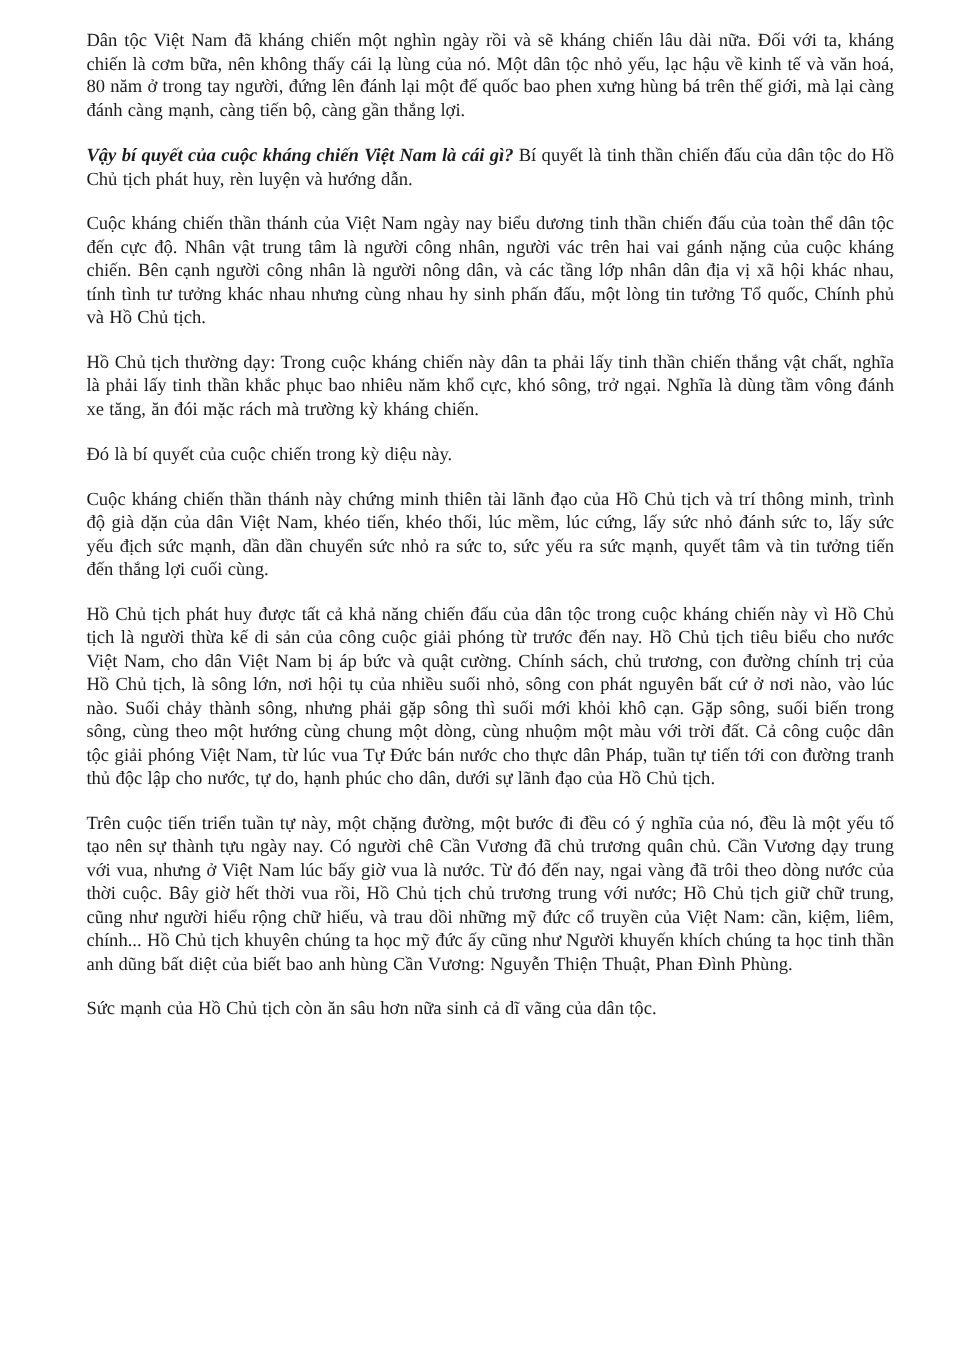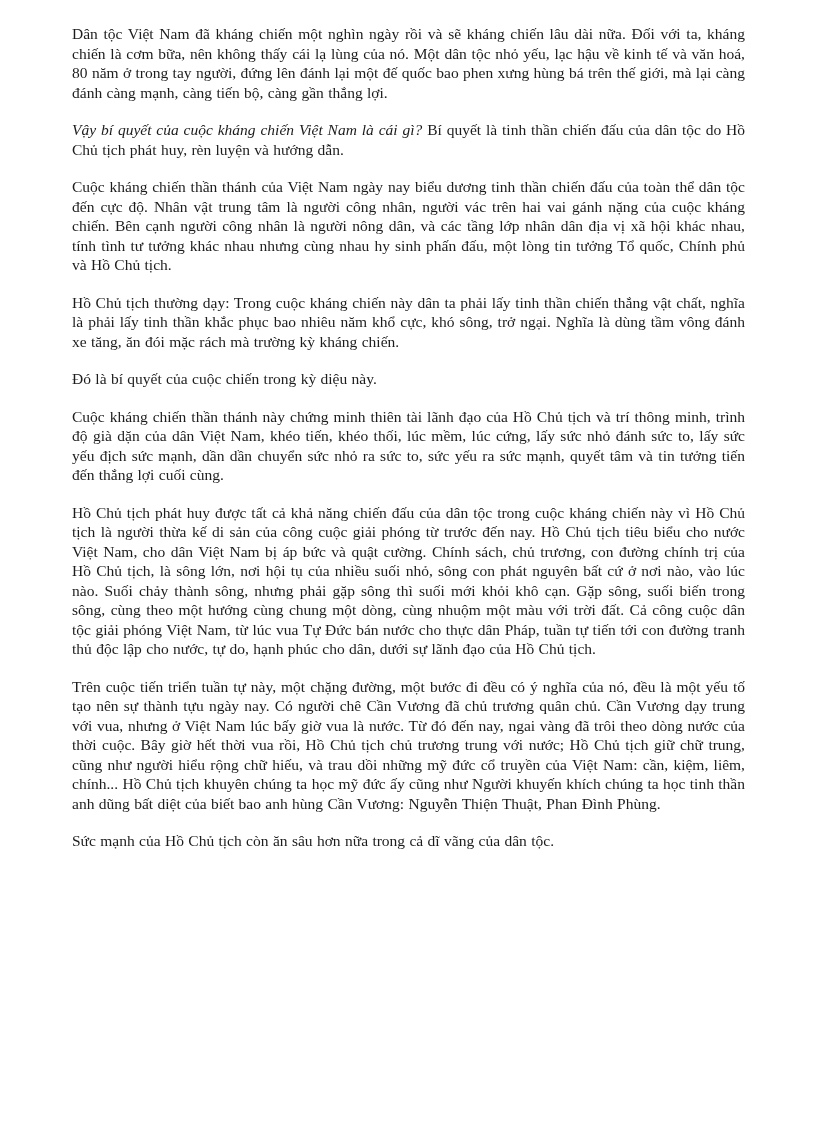--- a/index.html
+++ b/index.html
@@ -27,30 +27,31 @@
     line-height: 19.5px;
     text-align: justify;
     color: #1c1c1c;
     word-spacing: 0.5px;
   }
   .doc-body p.para:last-child {
     margin-bottom: 0;
   }
   .doc-body em {
     font-style: italic;
+    font-weight: bold;
   }
 </style>
 </head>
 <body>
 
 <div class="page">
   <div class="doc-body" id="doc-body">
       <p class="para"><span>Dân tộc Việt Nam đã kháng chiến một nghìn ngày rồi và sẽ kháng chiến lâu dài nữa. Đối với ta, kháng chiến là cơm bữa, nên không thấy cái lạ lùng của nó. Một dân tộc nhỏ yếu, lạc hậu về kinh tế và văn hoá, 80 năm ở trong tay người, đứng lên đánh lại một đế quốc bao phen xưng hùng bá trên thế giới, mà lại càng đánh càng mạnh, càng tiến bộ, càng gần thắng lợi.</span></p>
       <p class="para"><em>Vậy bí quyết của cuộc kháng chiến Việt Nam là cái gì?</em><span> Bí quyết là tinh thần chiến đấu của dân tộc do Hồ Chủ tịch phát huy, rèn luyện và hướng dẫn.</span></p>
       <p class="para"><span>Cuộc kháng chiến thần thánh của Việt Nam ngày nay biểu dương tinh thần chiến đấu của toàn thể dân tộc đến cực độ. Nhân vật trung tâm là người công nhân, người vác trên hai vai gánh nặng của cuộc kháng chiến. Bên cạnh người công nhân là người nông dân, và các tầng lớp nhân dân địa vị xã hội khác nhau, tính tình tư tưởng khác nhau nhưng cùng nhau hy sinh phấn đấu, một lòng tin tưởng Tổ quốc, Chính phủ và Hồ Chủ tịch.</span></p>
       <p class="para"><span>Hồ Chủ tịch thường dạy: Trong cuộc kháng chiến này dân ta phải lấy tinh thần chiến thắng vật chất, nghĩa là phải lấy tinh thần khắc phục bao nhiêu năm khổ cực, khó sông, trở ngại. Nghĩa là dùng tầm vông đánh xe tăng, ăn đói mặc rách mà trường kỳ kháng chiến.</span></p>
       <p class="para"><span>Đó là bí quyết của cuộc chiến trong kỳ diệu này.</span></p>
       <p class="para"><span>Cuộc kháng chiến thần thánh này chứng minh thiên tài lãnh đạo của Hồ Chủ tịch và trí thông minh, trình độ già dặn của dân Việt Nam, khéo tiến, khéo thối, lúc mềm, lúc cứng, lấy sức nhỏ đánh sức to, lấy sức yếu địch sức mạnh, dần dần chuyển sức nhỏ ra sức to, sức yếu ra sức mạnh, quyết tâm và tin tưởng tiến đến thắng lợi cuối cùng.</span></p>
       <p class="para"><span>Hồ Chủ tịch phát huy được tất cả khả năng chiến đấu của dân tộc trong cuộc kháng chiến này vì Hồ Chủ tịch là người thừa kế di sản của công cuộc giải phóng từ trước đến nay. Hồ Chủ tịch tiêu biểu cho nước Việt Nam, cho dân Việt Nam bị áp bức và quật cường. Chính sách, chủ trương, con đường chính trị của Hồ Chủ tịch, là sông lớn, nơi hội tụ của nhiều suối nhỏ, sông con phát nguyên bất cứ ở nơi nào, vào lúc nào. Suối chảy thành sông, nhưng phải gặp sông thì suối mới khỏi khô cạn. Gặp sông, suối biến trong sông, cùng theo một hướng cùng chung một dòng, cùng nhuộm một màu với trời đất. Cả công cuộc dân tộc giải phóng Việt Nam, từ lúc vua Tự Đức bán nước cho thực dân Pháp, tuần tự tiến tới con đường tranh thủ độc lập cho nước, tự do, hạnh phúc cho dân, dưới sự lãnh đạo của Hồ Chủ tịch.</span></p>
       <p class="para"><span>Trên cuộc tiến triển tuần tự này, một chặng đường, một bước đi đều có ý nghĩa của nó, đều là một yếu tố tạo nên sự thành tựu ngày nay. Có người chê Cần Vương đã chủ trương quân chủ. Cần Vương dạy trung với vua, nhưng ở Việt Nam lúc bấy giờ vua là nước. Từ đó đến nay, ngai vàng đã trôi theo dòng nước của thời cuộc. Bây giờ hết thời vua rồi, Hồ Chủ tịch chủ trương trung với nước; Hồ Chủ tịch giữ chữ trung, cũng như người hiểu rộng chữ hiếu, và trau dồi những mỹ đức cổ truyền của Việt Nam: cần, kiệm, liêm, chính... Hồ Chủ tịch khuyên chúng ta học mỹ đức ấy cũng như Người khuyến khích chúng ta học tinh thần anh dũng bất diệt của biết bao anh hùng Cần Vương: Nguyễn Thiện Thuật, Phan Đình Phùng.</span></p>
-      <p class="para"><span>Sức mạnh của Hồ Chủ tịch còn ăn sâu hơn nữa trong cả dĩ vãng của dân tộc.</span></p>
+      <p class="para"><span>Sức mạnh của Hồ Chủ tịch còn ăn sâu hơn nữa sinh cả dĩ vãng của dân tộc.</span></p>
     </div>
 </div>
 
 </body></html>

